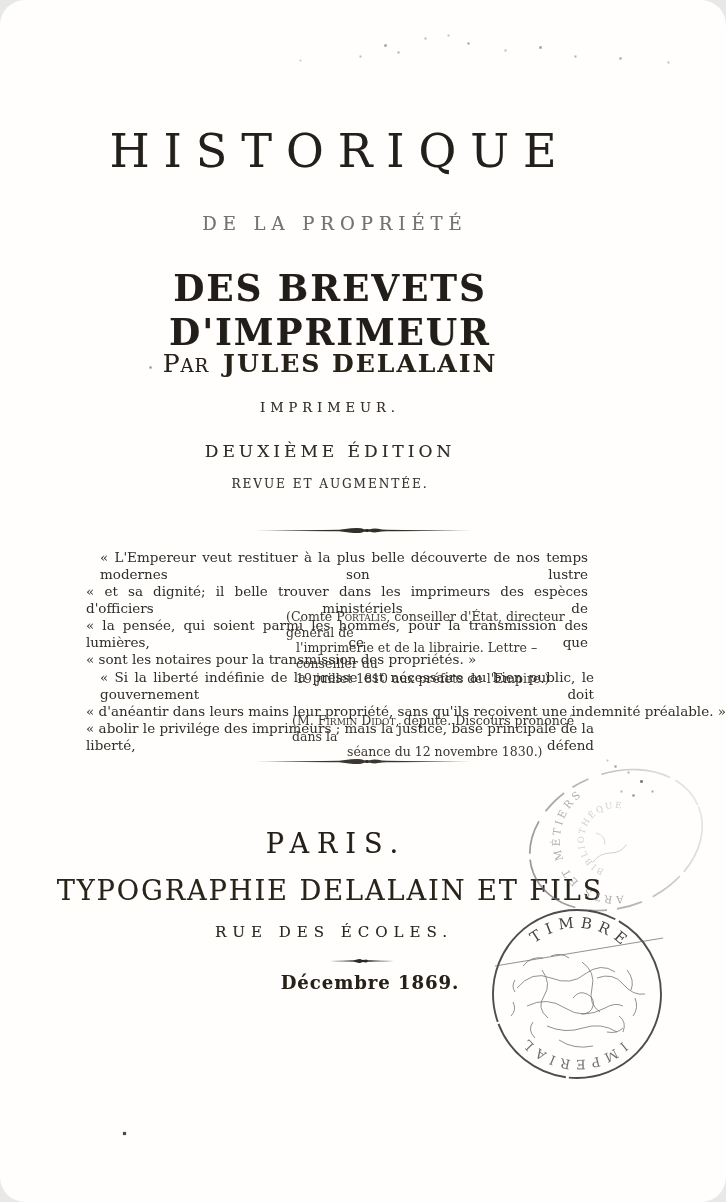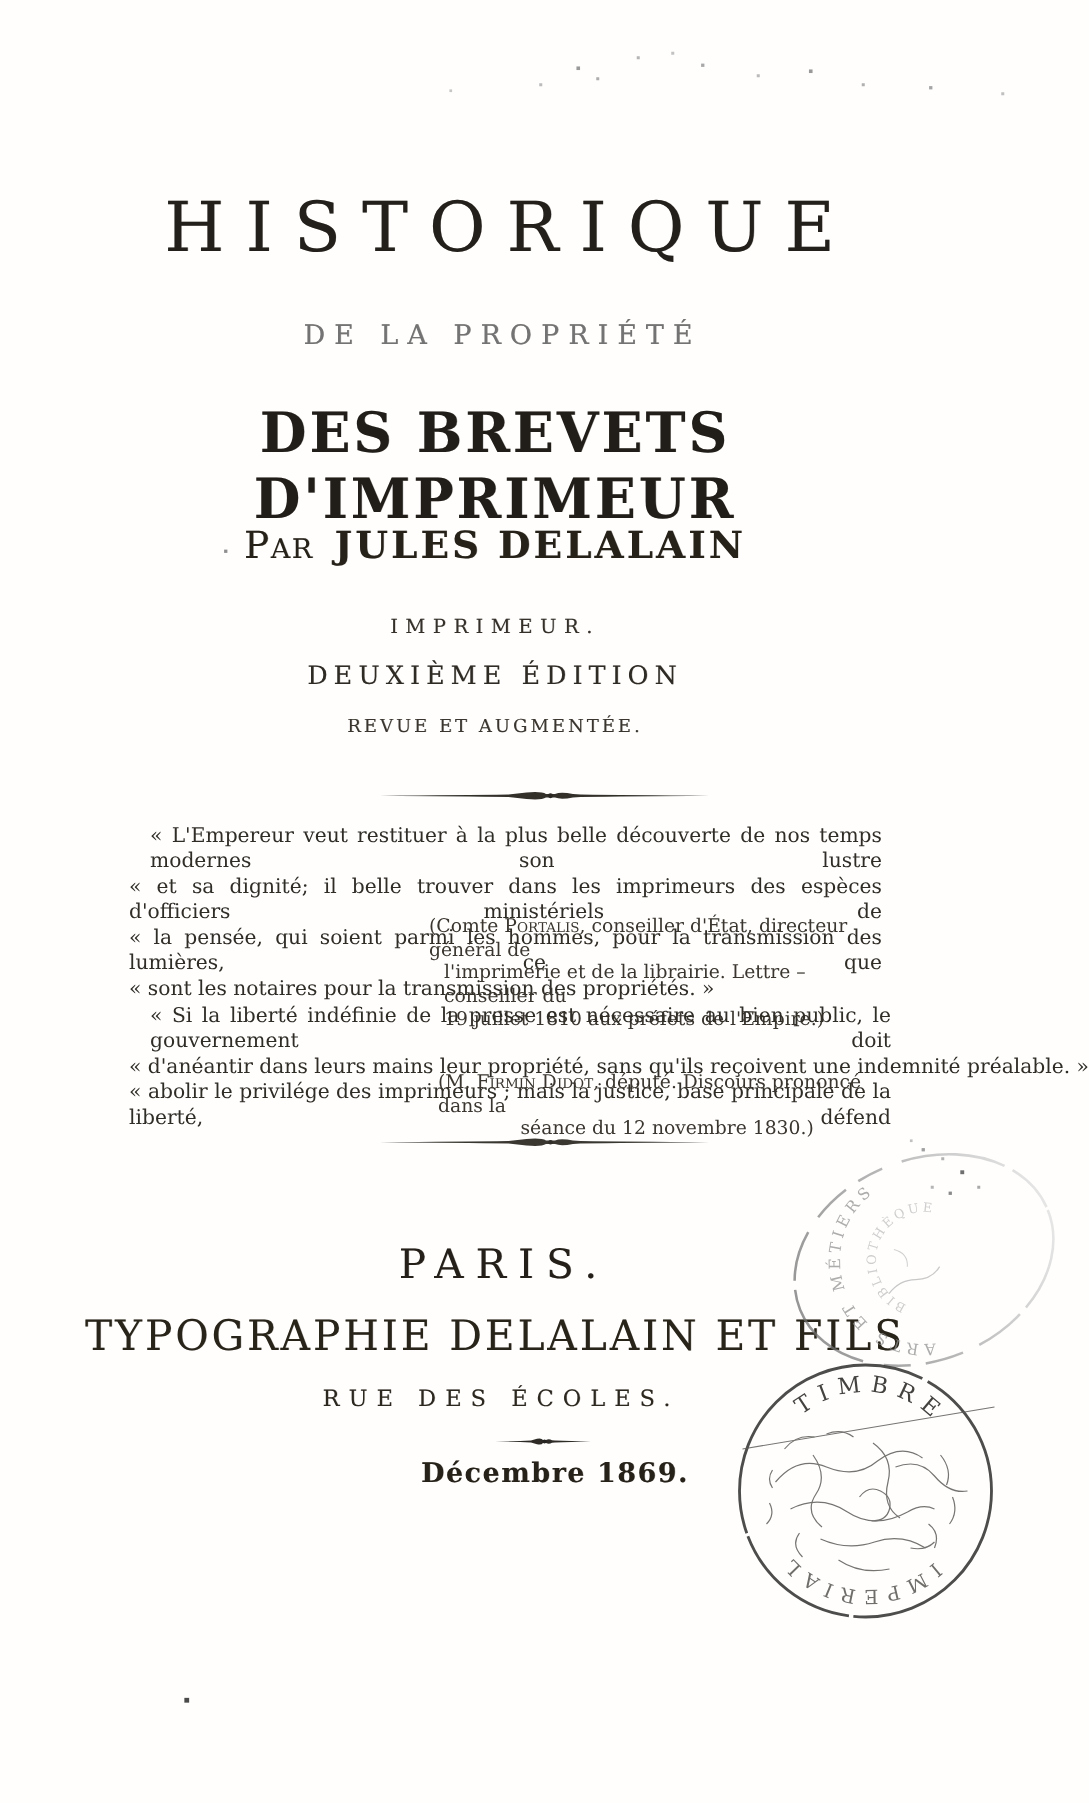--- a/index.html
+++ b/index.html
@@ -1,33 +1,34 @@
 <!DOCTYPE html>
 <html><head>
 <meta charset="utf-8">
 <style>
   html,body{margin:0;padding:0;background:#e8e8e8;}
   .page{
     position:relative;width:726px;height:1202px;margin:0 auto;
     background:#fffefd;overflow:hidden;
     font-family:"DejaVu Serif","Liberation Serif",serif;
     color:#28251f;
+    border-radius:25px;
   }
   .abs{position:absolute;}
   .col{left:0;width:660px;text-align:center;}
   .ink{text-shadow:0.3px 0.3px 0.3px rgba(45,40,32,0.35);}
 
   .main-title{top:124px;font-size:46px;letter-spacing:14px;padding-left:10px;color:#23201b;}
   .subtitle1{top:213px;font-size:18px;letter-spacing:6px;padding-left:5px;color:#2b2archive;} 
   .subtitle1{color:#737373;}
   .main-title2{top:266px;font-size:37px;font-weight:bold;letter-spacing:2px;transform:scaleX(.97);transform-origin:50% 50%;color:#211e19;}
   .byline{top:349px;font-size:25px;color:#262219;}
   .byline .prefix{font-variant:small-caps;letter-spacing:1px;margin-right:14px;text-align:center;}
   .byline .author{font-weight:bold;letter-spacing:2px;}
-  .role{top:411px;font-size:13px;letter-spacing:5px;color:#35312a;}
+  .role{top:400px;font-size:13px;letter-spacing:5px;color:#35312a;}
   .edition{top:441px;font-size:17px;letter-spacing:4px;color:#2e2a24;}
   .edition-note{top:477px;font-size:12px;letter-spacing:2px;color:#3a362f;}
 
   .divider{height:7px;}
   .divider svg{display:block;}
   .div1{top:527px;left:253px;}
   .div2{top:758px;left:253px;}
   .div3{top:958px;left:330px;}
 
   .epigraph{font-size:13.5px;line-height:17px;color:#302d27;text-align:left;}

